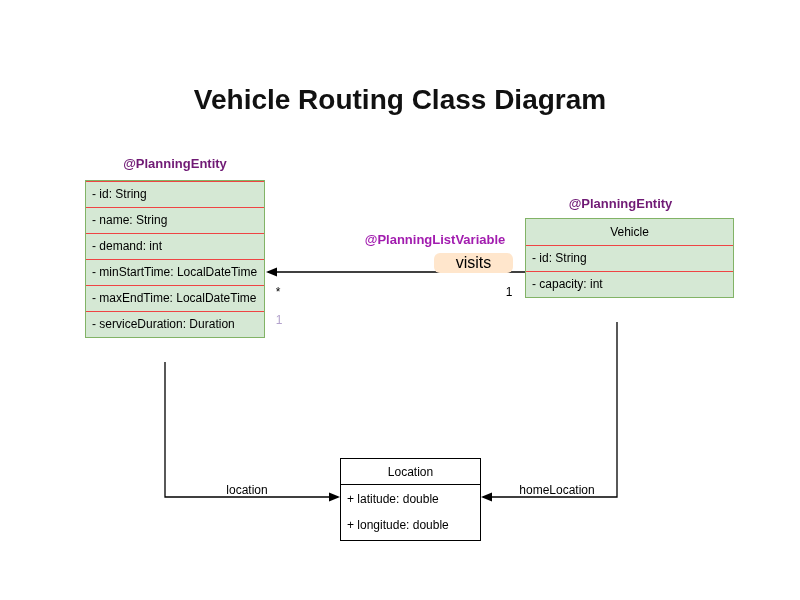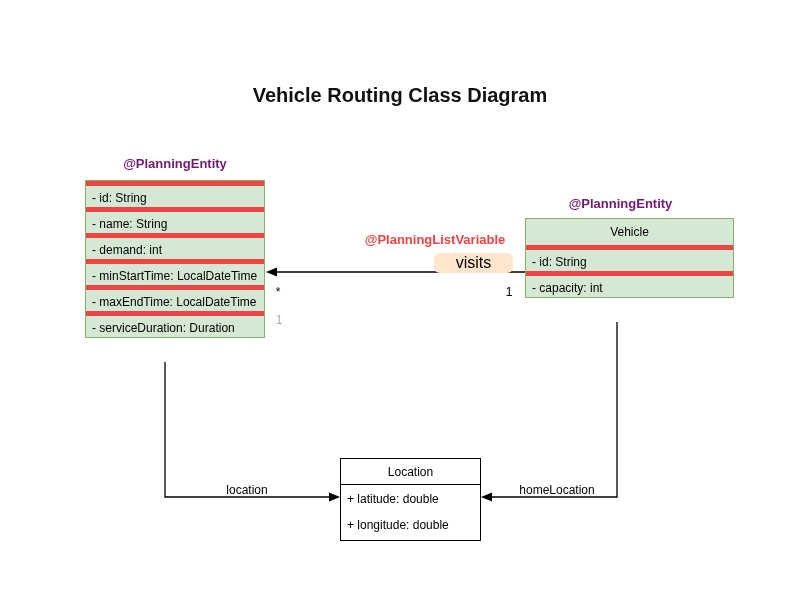--- a/index.html
+++ b/index.html
@@ -1,40 +1,40 @@
 <!DOCTYPE html>
 <html><head>
 <meta charset="utf-8">
 <style>
   html, body { margin: 0; padding: 0; background: #ffffff; }
   body { font-family: "Liberation Sans", sans-serif; color: #000; }
   #canvas { position: relative; width: 800px; height: 600px; background: #fff; overflow: hidden; }
 
   .title {
     position: absolute; left: 0; top: 84px; width: 800px;
-    text-align: center; font-size: 20px; font-weight: bold; color: #111;
+    text-align: center; font-size: 28px; font-weight: bold; color: #111;
   }
 
   .annotation {
     position: absolute; text-align: center;
     font-size: 13px; font-weight: bold;
   }
   .annotation.green  { color: #701a75; }
-  .annotation.orange { color: #ef4444; }
+  .annotation.orange { color: #a21caf; }
 
   .uml-class { position: absolute; box-sizing: border-box; font-size: 12px; }
   .uml-class .hdr {
     height: 26px; line-height: 26px; text-align: center; box-sizing: border-box;
   }
   .uml-class .row {
     height: 26px; line-height: 25px; padding-left: 6px; box-sizing: border-box;
   }
 
   .entity { border: 1px solid #82b366; background: #d5e8d4; }
-  .entity .row { border-top: 5px solid #ef4444; }
+  .entity .row { border-top: 1px solid #ef4444; }
 
   .plain { border: 1px solid #000; background: #fff; }
   .plain .hdr { border-bottom: 1px solid #000; }
   .plain .body { height: 54px; padding-top: 1px; }
   .plain .body .line { height: 26px; line-height: 26px; padding-left: 6px; }
 
   svg.edges { position: absolute; left: 0; top: 0; pointer-events: none; }
 
   .edge-label {
     position: absolute; font-size: 12px; transform: translate(-50%, -50%);

